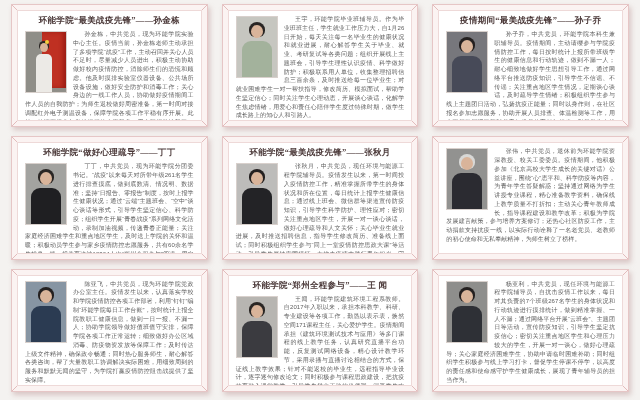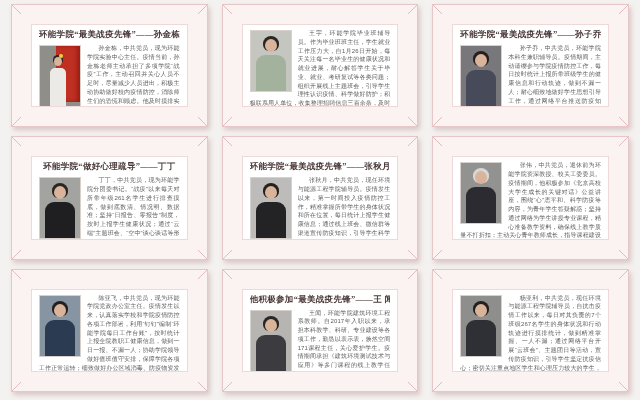--- a/index.html
+++ b/index.html
@@ -15,21 +15,21 @@
     grid-template-rows:repeat(3, 1fr);
     gap:9px 14px;
     padding:4px 11px 8px 11px;
   }
   
   .card {
     position:relative;
     background:#fbf3f2;
     border:1px solid #e6c6c6;
     box-shadow:2px 3px 5px rgba(185,145,145,.45);
-    padding:19px;
+    padding:5px;
     overflow:hidden;
     background-image:
       linear-gradient(45deg,  transparent calc(50% - .5px), #e2bcbc calc(50% - .5px), #e2bcbc calc(50% + .5px), transparent calc(50% + .5px)),
       linear-gradient(45deg,  transparent calc(50% - .5px), #e2bcbc calc(50% - .5px), #e2bcbc calc(50% + .5px), transparent calc(50% + .5px)),
       linear-gradient(135deg, transparent calc(50% - .5px), #e2bcbc calc(50% - .5px), #e2bcbc calc(50% + .5px), transparent calc(50% + .5px)),
       linear-gradient(135deg, transparent calc(50% - .5px), #e2bcbc calc(50% - .5px), #e2bcbc calc(50% + .5px), transparent calc(50% + .5px));
     background-repeat:no-repeat;
     background-size:9px 9px;
     background-position:left top, right bottom, right top, left bottom;
   }
@@ -128,21 +128,21 @@
           <span class="p-hair"></span>
           <span class="p-head"></span>
           <span class="p-body"></span>
         </div>
       <p class="bio">王宇，环能学院毕业班辅导员。作为毕业班班主任，学生就业工作压力大，自1月26日开始，每天关注每一名毕业生的健康状况和就业进展，耐心解答学生关于毕业、就业、考研复试等各类问题；组织开展线上主题班会，引导学生理性认识疫情、科学做好防护；积极联系用人单位，收集整理招聘信息三百余条，及时推送给每一位毕业生；对就业困难学生一对一帮扶指导，修改简历、模拟面试，帮助学生坚定信心；同时关注学生心理动态，开展谈心谈话，化解学生焦虑情绪，用爱心和责任心陪伴学生度过特殊时期，做学生成长路上的知心人和引路人。</p>
     </div>
   </article>
 
   <article class="card">
     <div class="card-inner">
-      <h2 class="card-title">环能学院“最美战疫先锋”——孙子乔</h2>
+      <h2 class="card-title">疫情期间“最美战疫先锋”——孙子乔</h2>
       <div class="photo" style="--pbg: #77777c; --pclothes: #474a58; --phair: #242020;">
           <span class="p-hair"></span>
           <span class="p-head"></span>
           <span class="p-body"></span>
         </div>
       <p class="bio">孙子乔，中共党员，环能学院本科生兼职辅导员。疫情期间，主动请缨参与学院疫情防控工作，每日按时统计上报所带班级学生的健康信息和行动轨迹，做到不漏一人；耐心细致地做好学生思想引导工作，通过网络平台推送防疫知识，引导学生不信谣、不传谣；关注重点地区学生情况，定期谈心谈话，及时疏导学生情绪；积极组织学生参与线上主题团日活动，弘扬抗疫正能量；同时以身作则，在社区报名参加志愿服务，协助开展人员排查、体温检测等工作，用实际行动展现了新时代青年党员的责任与担当，引导学生在战疫中学习成长。</p>
     </div>
   </article>
 
   <article class="card">
@@ -186,21 +186,21 @@
           <span class="p-hair"></span>
           <span class="p-head"></span>
           <span class="p-body"></span>
         </div>
       <p class="bio">陈亚飞，中共党员，现为环能学院党政办公室主任。疫情发生以来，认真落实学校和学院疫情防控各项工作部署，利用“钉钉”编制“环能学院每日工作台账”，按时统计上报全院教职工健康信息，做到一日一报、不漏一人；协助学院领导做好值班值守安排，保障学院各项工作正常运转；细致做好办公区域消毒、防疫物资发放等保障工作；及时传达上级文件精神，确保政令畅通；同时热心服务师生，耐心解答各类咨询，帮了大量教职工协调解决实际困难，用细致周到的服务和默默无闻的坚守，为学院打赢疫情防控阻击战提供了坚实保障。</p>
     </div>
   </article>
 
   <article class="card">
     <div class="card-inner">
-      <h2 class="card-title">他积极参加“最美战疫先锋”——王 闻</h2>
+      <h2 class="card-title">环能学院“郑州全程参与”——王 闻</h2>
       <div class="photo" style="--pbg: #b7b5b1; --pclothes: #3b3b40; --phair: #2a2624;">
           <span class="p-hair"></span>
           <span class="p-head"></span>
           <span class="p-body"></span>
         </div>
       <p class="bio">王闻，环能学院建筑环境工程系教师。自2017年入职以来，承担本科教学、科研、专业建设等各项工作，勤恳以表示表，焕然空间171课程主任，关心爱护学生。疫情期间承担《建筑环境测试技术与应用》等多门课程的线上教学任务，认真研究直播平台功能，反复测试网络设备，精心设计教学环节，采用录播与直播讨论相结合的方式，保证线上教学效果；针对不能返校的毕业生，远程指导毕业设计，逐字逐句修改论文；同时积极参与课程思政建设，把抗疫故事融入课堂教学，引导学生树立正确的价值观，深受学生欢迎和广泛好评。</p>
     </div>
   </article>
 
   <article class="card">

